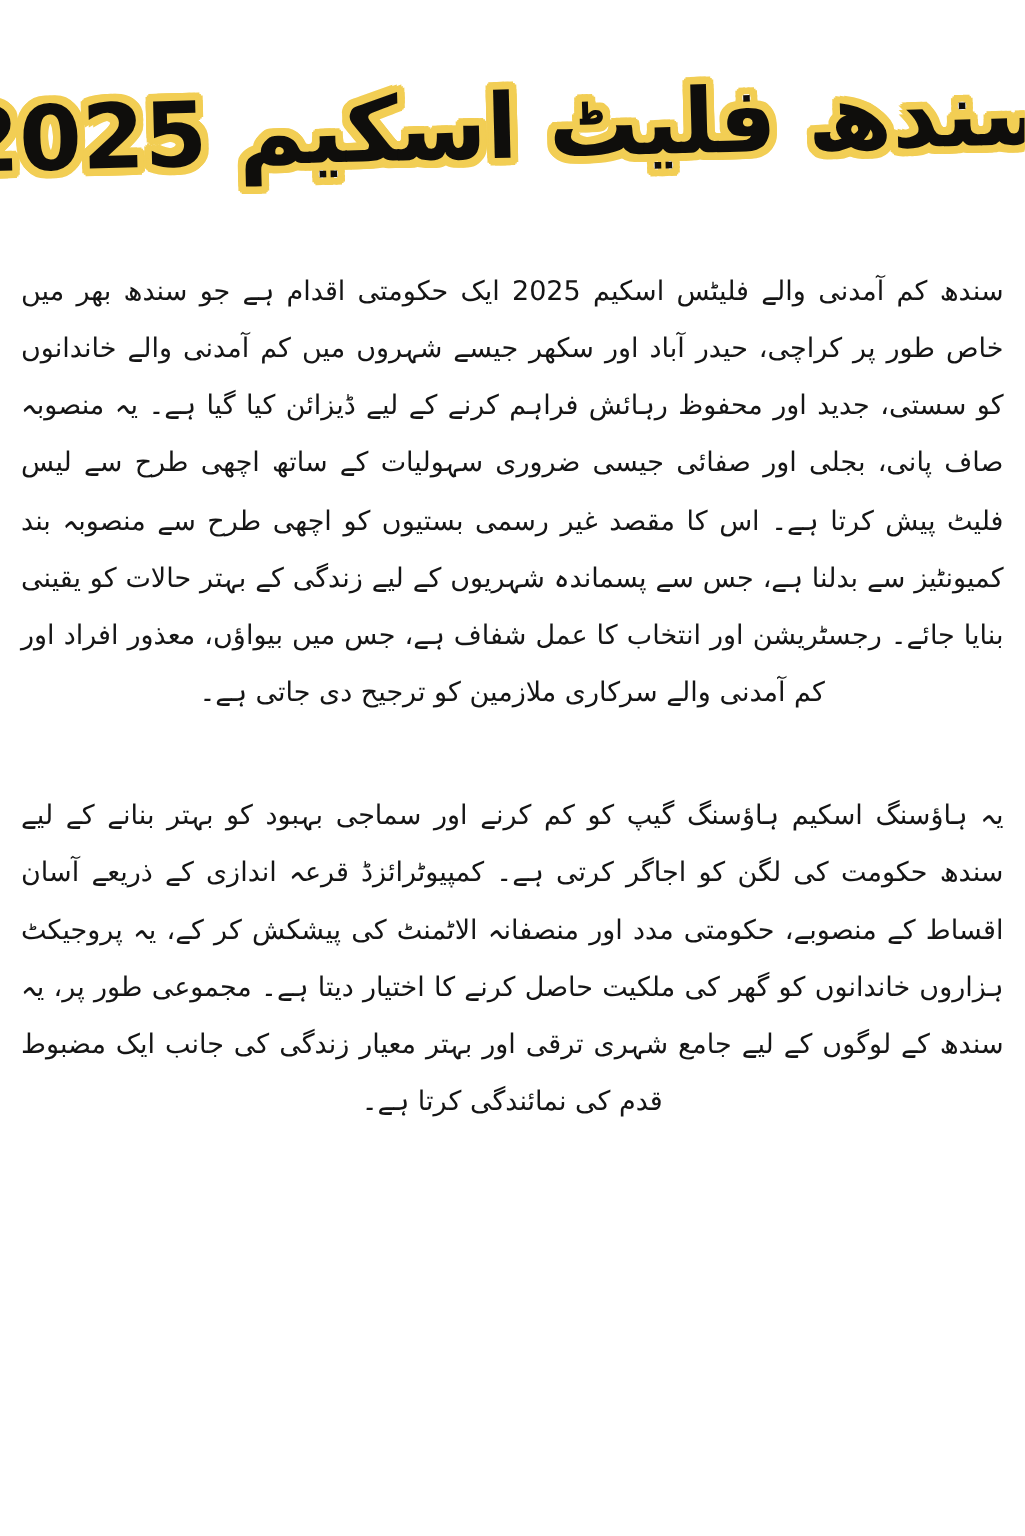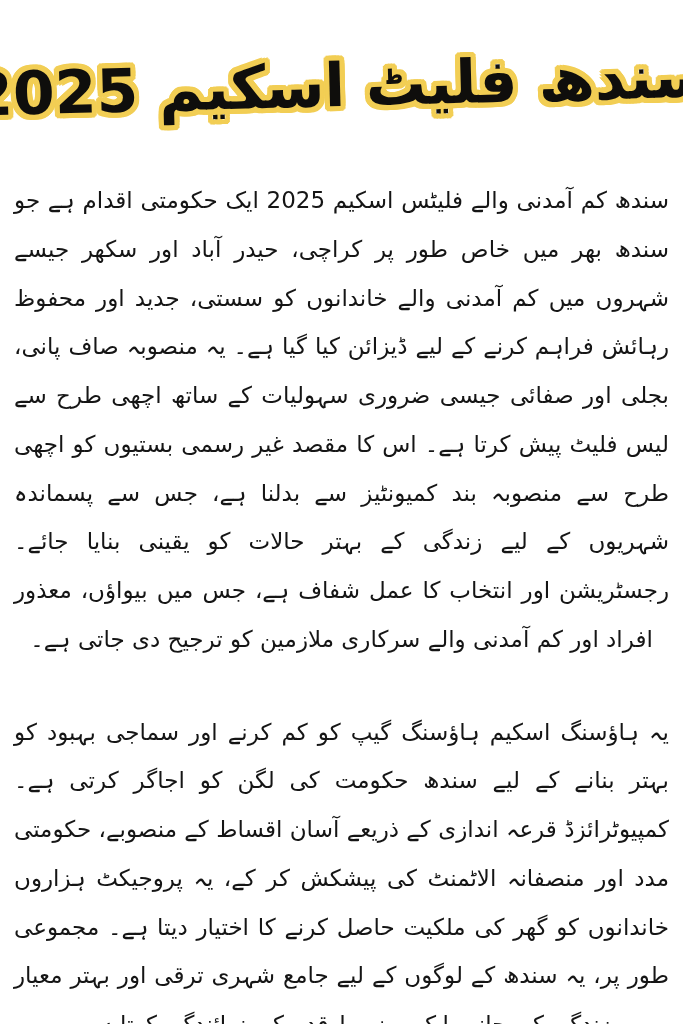--- a/index.html
+++ b/index.html
@@ -45,21 +45,21 @@
       -3px  5px 0 var(--title-outline),  3px  5px 0 var(--title-outline),
       -5px -3px 0 var(--title-outline),  5px -3px 0 var(--title-outline),
       -5px  3px 0 var(--title-outline),  5px  3px 0 var(--title-outline);
   }
   .article{
     flex:1 1 auto;
     padding:6px 14px 0 14px;
     color:var(--body-text);
   }
   .para{
-    font-size:23px;
+    font-size:18px;
     line-height:2.12;
     text-align:justify;
     text-align-last:center;
     color:var(--body-text);
   }
   .para + .para{
     margin-top:44px;
   }
 </style>
 </head>

